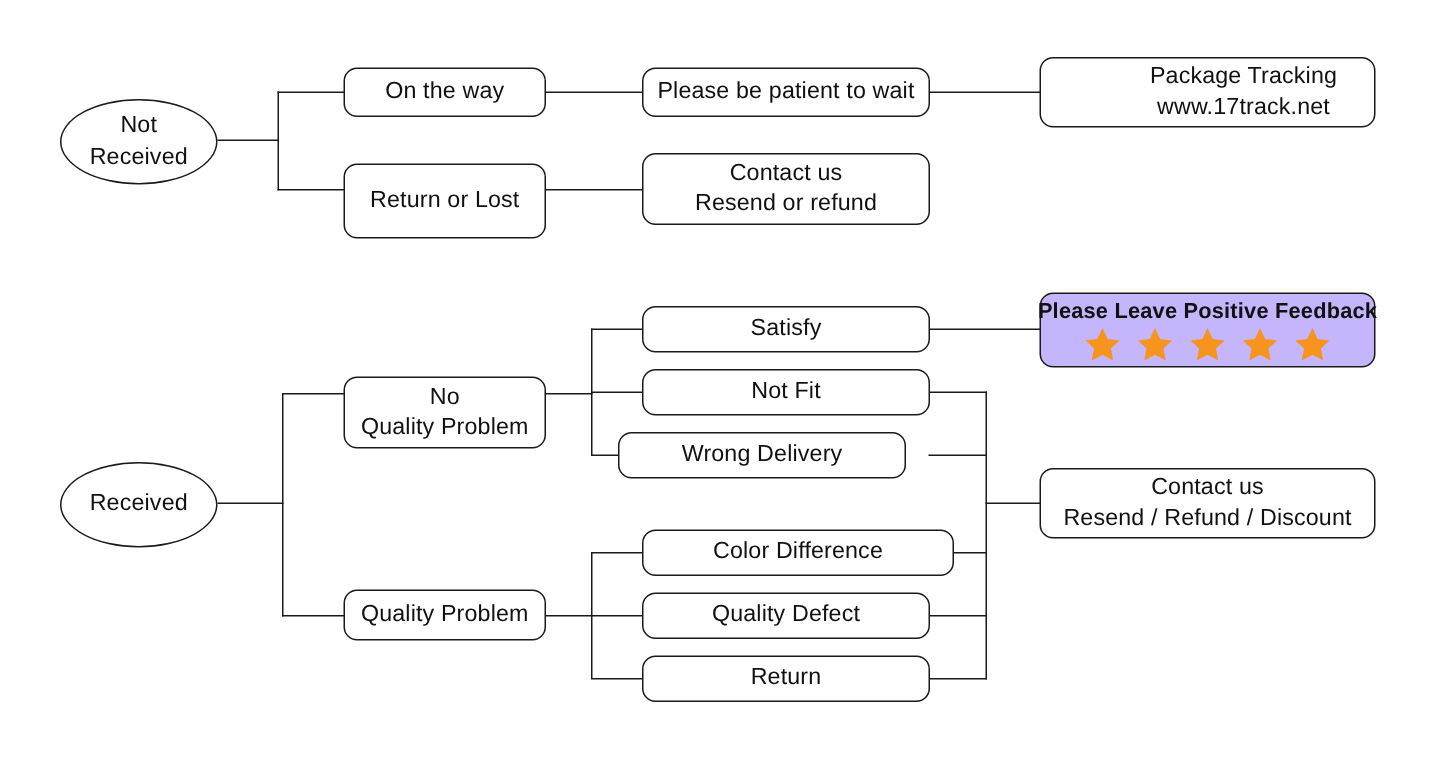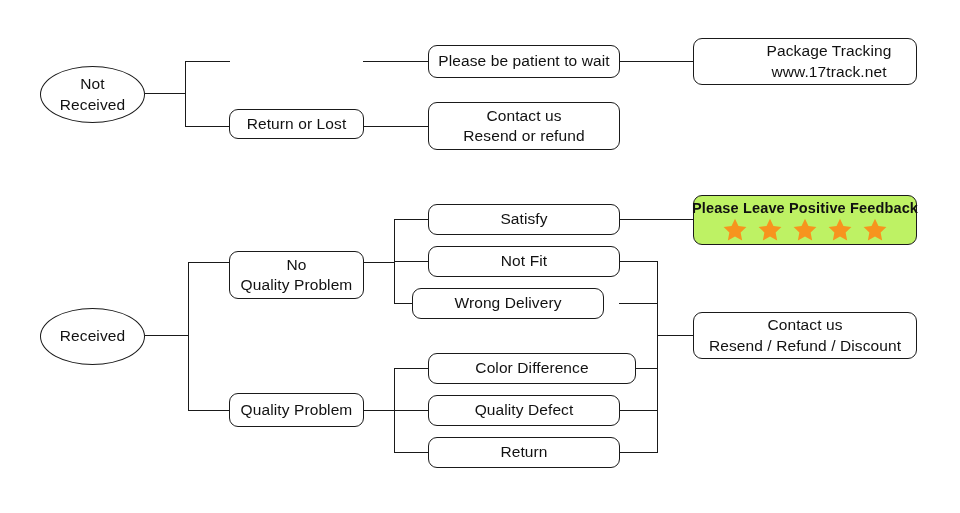--- a/index.html
+++ b/index.html
@@ -57,21 +57,21 @@
   }
   .conn.h { height: 1.4px; }
   .conn.v { width: 1.4px; }
 
   
   .feedback-box {
     position: absolute;
     box-sizing: border-box;
     border: 1.4px solid #1a1a1a;
     border-radius: 9px;
-    background: #bef264;
+    background: #c4b5fd;
     display: flex;
     flex-direction: column;
     align-items: center;
     justify-content: center;
     z-index: 3;
     padding-top: 2px;
   }
   .feedback-text {
     font-size: 14.5px;
     font-weight: bold;
@@ -109,31 +109,34 @@
 
   <div class="conn h" style="left:619px; top:61px; width:75px;"></div>
 
   <div class="conn h" style="left:363px; top:126px; width:66px;"></div>
 
   <div class="node ellipse two-line" style="left:40px; top:66px; width:105px; height:57px;">
     <span>Not</span>
     <span class="line2">Received</span>
   </div>
 
+  <div class="node rounded" style="left:229px; top:45px; width:135px; height:33px;">
+    <span>On the way</span>
+  </div>
 
   <div class="node rounded" style="left:428px; top:45px; width:192px; height:33px;align-items:center;">
     <span>Please be patient to wait</span>
   </div>
 
   <div class="node rounded two-line" style="left:693px; top:38px; width:224px; height:47px;padding-left:48px;">
     <span>Package Tracking</span>
     <span class="line2">www.17track.net</span>
   </div>
 
-  <div class="node rounded" style="left:229px; top:109px; width:135px; height:30px;">
+  <div class="node rounded" style="left:229px; top:109px; width:135px; height:50px;">
     <span>Return or Lost</span>
   </div>
 
   <div class="node rounded two-line" style="left:428px; top:102px; width:192px; height:48px;">
     <span>Contact us</span>
     <span class="line2">Resend or refund</span>
   </div>
 
   <div class="conn h" style="left:145px; top:335px; width:44px;"></div>
 

